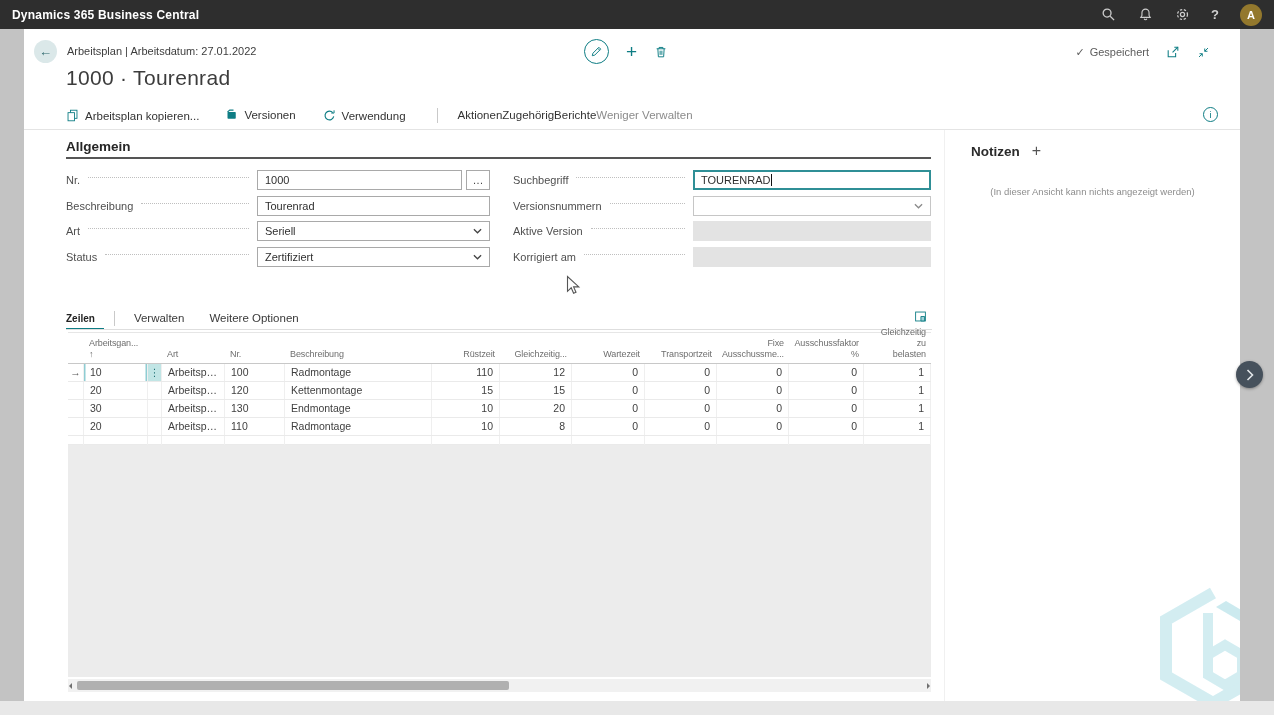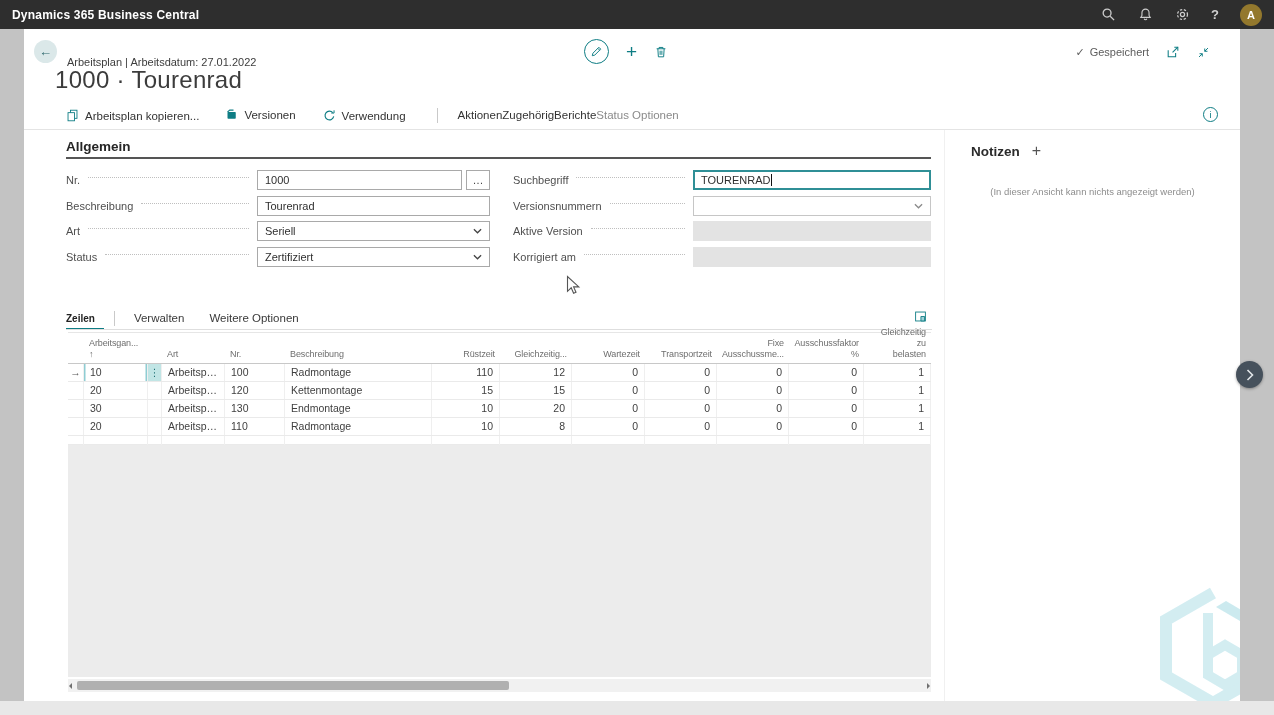--- a/index.html
+++ b/index.html
@@ -20,30 +20,30 @@
   .card{position:absolute;left:24px;top:29px;width:1216px;height:672px;background:#fff;overflow:hidden;z-index:2}
   .bottom-strip{position:absolute;left:0;top:701px;width:1274px;height:14px;background:#e8e8e8}
 
   .next-btn{position:absolute;left:1236px;top:361px;width:27px;height:27px;border-radius:50%;
     background:#46515c;display:flex;align-items:center;justify-content:center;cursor:pointer;z-index:7;
     box-shadow:0 1px 3px rgba(0,0,0,.35)}
 
   
   .back-btn{position:absolute;left:10px;top:11px;width:23px;height:23px;border-radius:50%;background:#dbe8e9;
     color:#2e686d;font-size:13px;display:flex;align-items:center;justify-content:center;cursor:pointer}
-  .breadcrumb{position:absolute;left:43px;top:27px;font-size:11px;color:#3d3d3d;cursor:pointer}
+  .breadcrumb{position:absolute;left:43px;top:16px;font-size:11px;color:#3d3d3d;cursor:pointer}
   .center-icons{position:absolute;left:560px;top:10px;display:flex;align-items:center;gap:17px}
   .edit-circle{width:25px;height:25px;border-radius:50%;border:1px solid var(--accent,#0e7d84);
     display:flex;align-items:center;justify-content:center;cursor:pointer}
   .plus-ic{color:var(--accent,#0e7d84);font-size:19px;font-weight:400;cursor:pointer;line-height:19px}
   .trash-ic{cursor:pointer;display:flex}
   .header-right{position:absolute;right:30px;top:16px;display:flex;align-items:center;gap:17px}
   .saved{display:flex;align-items:center;gap:5px;font-size:11px;color:#5c5c5c}
   .win-ic{cursor:pointer;display:flex}
-  .page-title{position:absolute;left:31px;top:37px;font-size:24px;font-weight:400;color:#3c3c3c;letter-spacing:.3px}
+  .page-title{position:absolute;left:42px;top:37px;font-size:21px;font-weight:400;color:#3c3c3c;letter-spacing:.3px}
 
   
   .action-bar{position:absolute;left:0;top:72px;width:100%;height:29px;border-bottom:1px solid #e4e4e4;
     display:flex;align-items:center;padding-left:42px}
   .ab-item{display:flex;align-items:flex-end;gap:6px;font-size:11.5px;color:#333;margin-right:27px;cursor:pointer;white-space:nowrap}
   .ab-sep{width:1px;height:15px;background:#c9c9c9;margin:0 20px 0 4px}
   .ab-menu{font-size:11.5px;color:#333;cursor:pointer;white-space:nowrap}
   .ab-less{color:#8b8b8b}
   .info-ic{position:absolute;right:22px;top:78px;width:15px;height:15px;border:1px solid var(--accent,#0e7d84);
     border-radius:50%;color:var(--accent,#0e7d84);font-size:9.5px;display:flex;align-items:center;justify-content:center;cursor:pointer}
@@ -222,21 +222,21 @@
             <path d="M13.2 9.2A5.4 5.4 0 1 1 12 4.4"></path>
             <path d="M13.6 1.6v3.4h-3.4" stroke-width="1.2"></path>
           </g>
         </svg>
       <span>Verwendung</span>
     </span>
     <span class="ab-sep"></span>
     <span class="ab-menu">Aktionen</span>
     <span class="ab-menu">Zugehörig</span>
     <span class="ab-menu">Berichte</span>
-    <span class="ab-menu ab-less">Status Optionen</span>
+    <span class="ab-menu ab-less">Weniger Verwalten</span>
   </div>
   <span class="info-ic">i</span>
 
   <div class="sec-title">Allgemein</div>
   <div class="sec-underline"></div>
 
   <div class="col-left">
     <div class="frow">
       <span class="flabel">Nr.</span>
       <span class="leader"></span>

